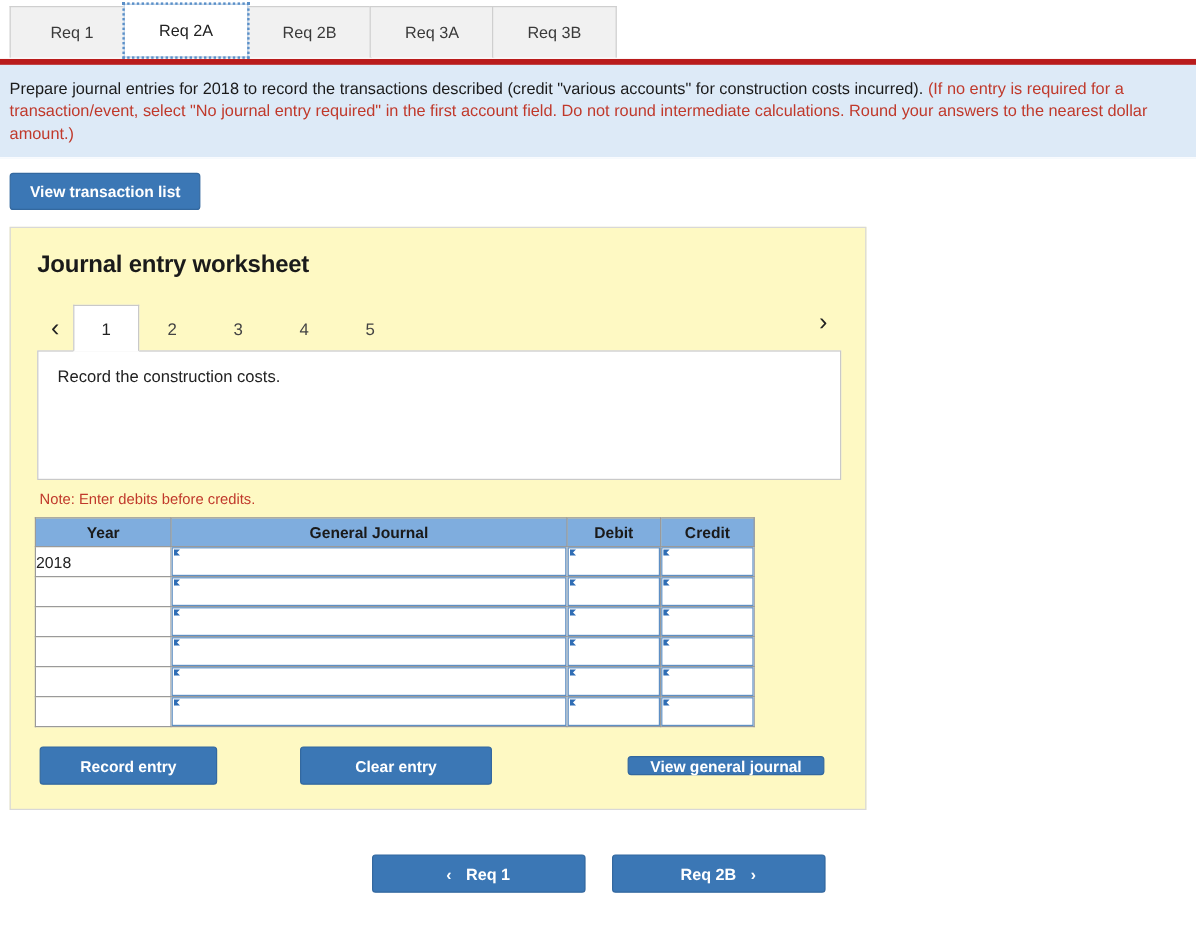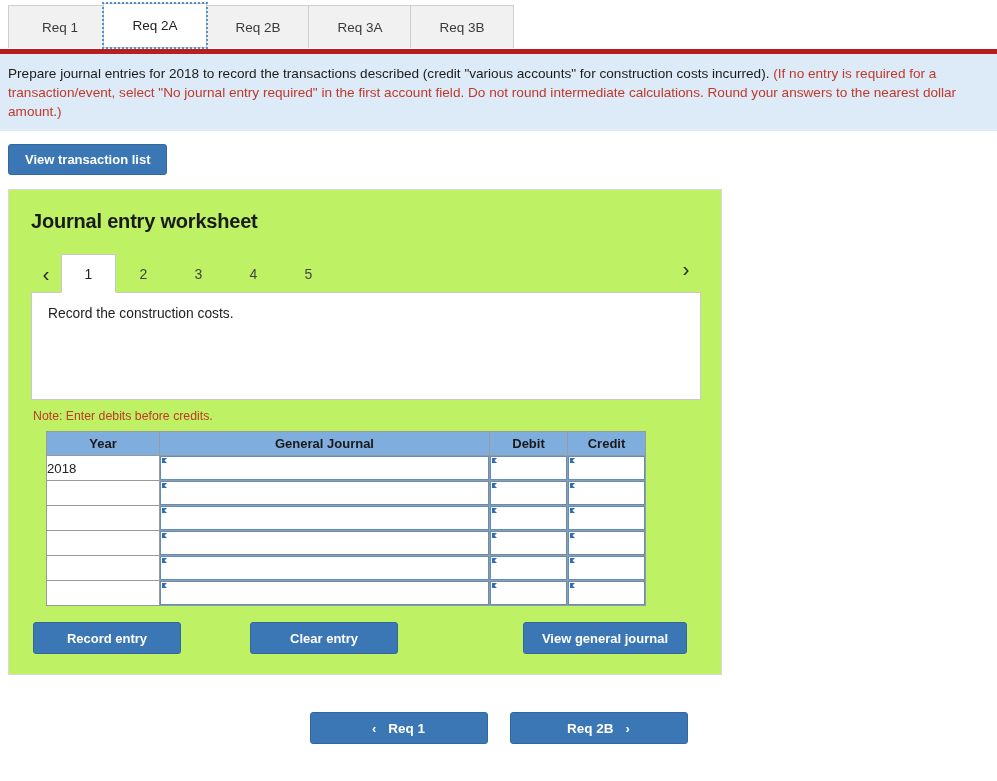--- a/index.html
+++ b/index.html
@@ -81,21 +81,21 @@
     padding: 0 14px;
     height: 30px;
     box-sizing: border-box;
     white-space: nowrap;
   }
 
   
   .panel {
     margin: 14px 0 0 8px;
     width: 714px;
-    background: #bef264;
+    background: #fef9c3;
     border: 1px solid #d8d8d8;
     box-sizing: border-box;
     padding: 18px 20px 20px 20px;
   }
   .panel-title {
     font-size: 20px;
     font-weight: bold;
     color: #1a1a1a;
     margin: 2px 0 18px 2px;
     letter-spacing: -0.2px;
@@ -163,21 +163,21 @@
   }
   .note {
     color: #c0392b;
     font-size: 12.3px;
     margin: 9px 0 8px 4px;
   }
 
   
   .jtable {
     border-collapse: collapse;
-    margin-left: 17px;
+    margin-left: 0;
     table-layout: fixed;
   }
   .jtable th {
     background: #7fadde;
     border: 1px solid #9a9a9a;
     font-size: 13px;
     font-weight: bold;
     color: #1a1a1a;
     height: 23px;
     padding: 0;
@@ -230,22 +230,22 @@
   }
 
   
   .panel-btns {
     display: flex;
     align-items: center;
     margin: 16px 0 0 4px;
     width: 654px;
   }
   .btn-record { width: 148px; height: 32px; }
-  .btn-clear  { width: 148px; height: 32px; margin-left: 69px; }
-  .btn-viewgj { width: 164px; height: 32px; margin-left: auto; }
+  .btn-clear  { width: 160px; height: 32px; margin-left: 69px; }
+  .btn-viewgj { width: 164px; height: 16px; margin-left: auto; }
 
   
   .footer-nav {
     display: flex;
     justify-content: center;
     gap: 22px;
     margin-top: 37px;
   }
   .btn-nav {
     width: 178px;

